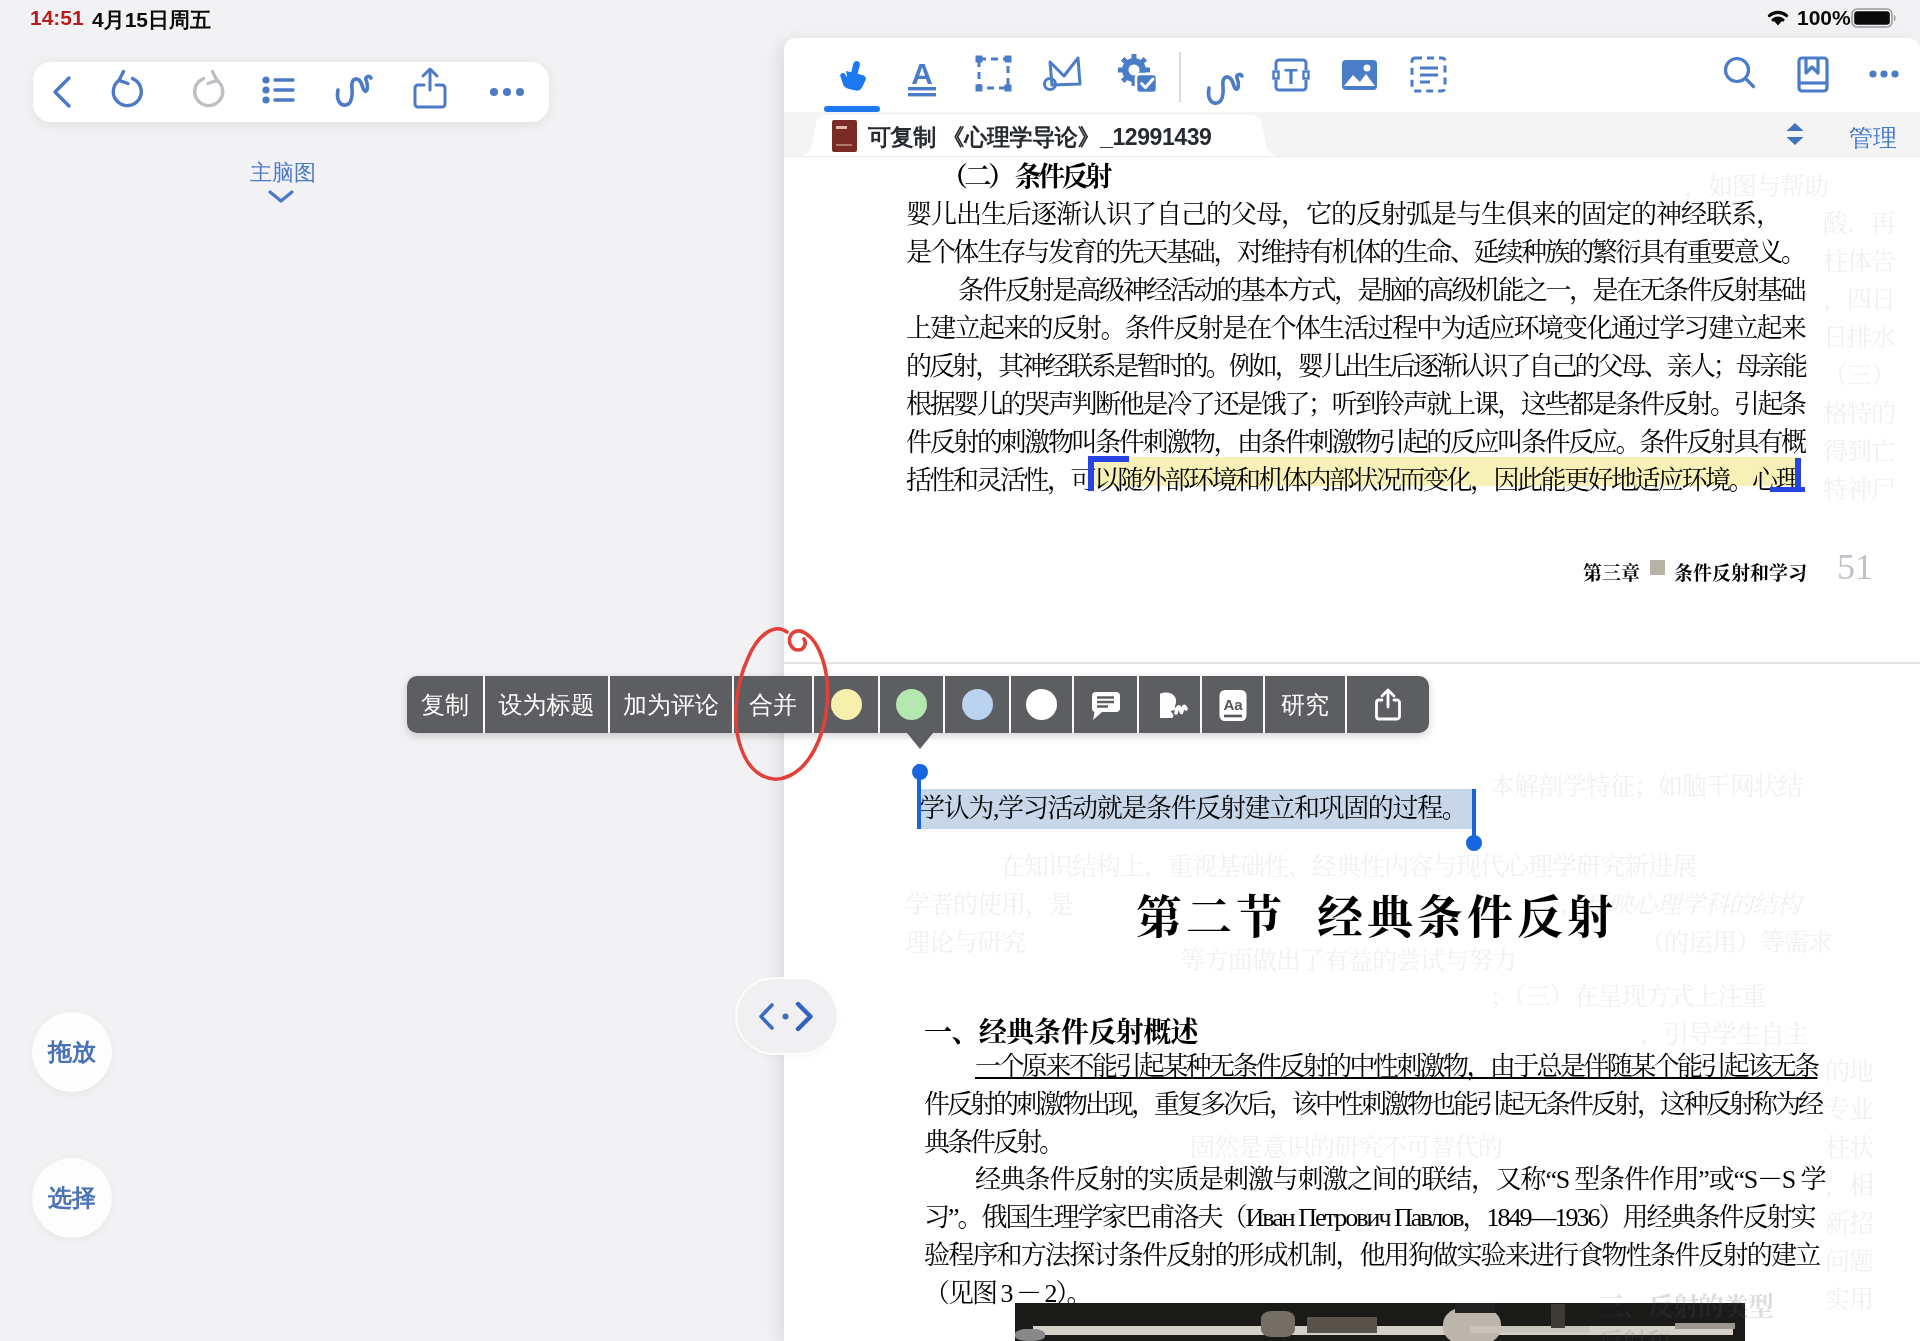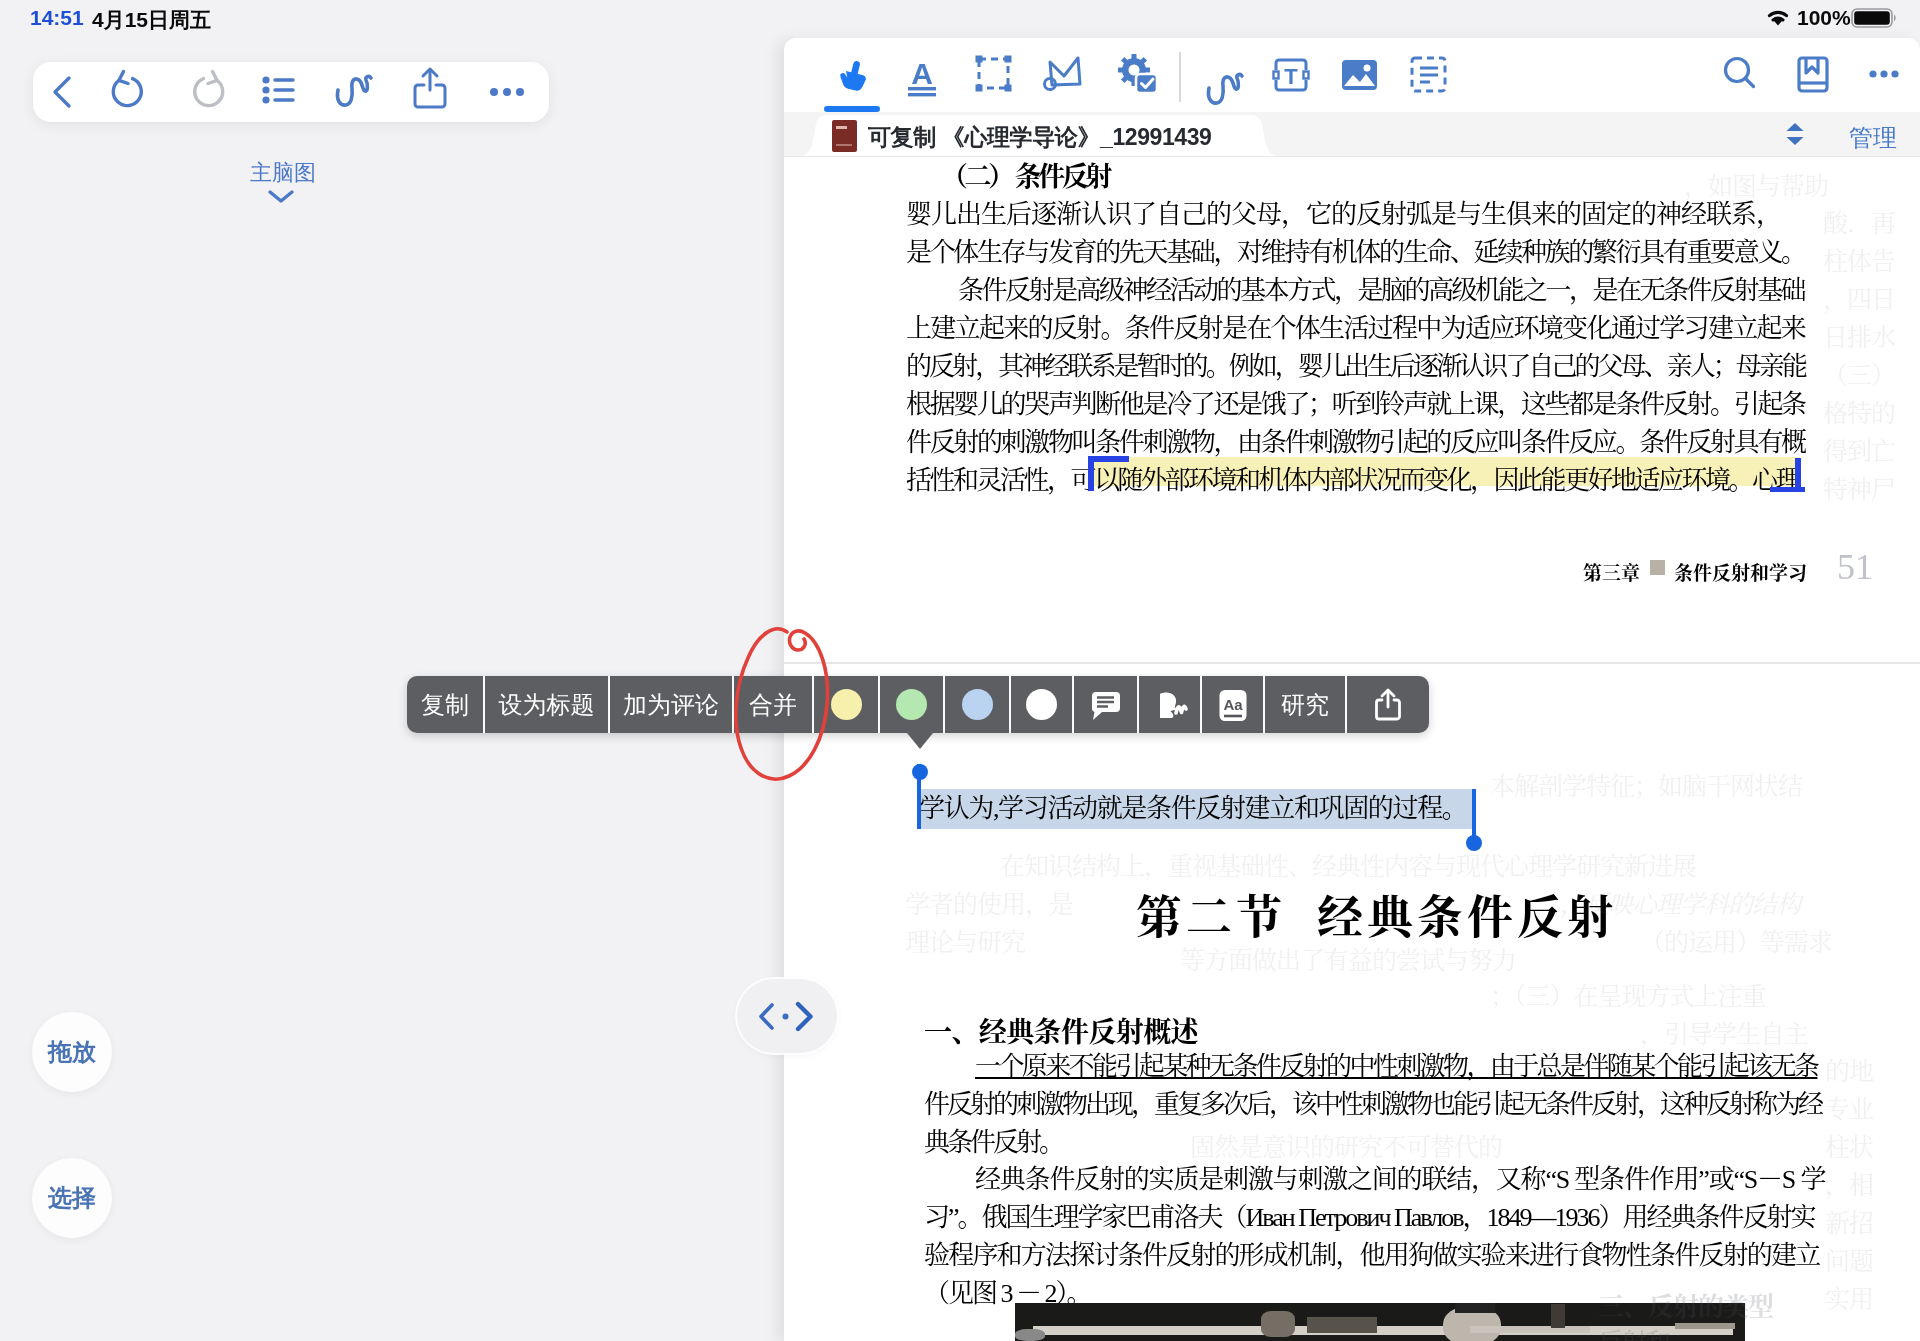--- a/index.html
+++ b/index.html
@@ -18,21 +18,21 @@
         background:#fafafa;border-radius:10px;overflow:visible;z-index:30;box-shadow:0 3px 10px rgba(0,0,0,0.18);}
   .mb{background:#5d5e61;color:#fff;font-size:24px;display:flex;align-items:center;
       justify-content:center;margin-right:2px;}
   .mb:first-child{border-radius:10px 0 0 10px;}
   .mb:last-child{border-radius:0 10px 10px 0;margin-right:0;}
   .circ{width:31px;height:31px;border-radius:50%;}
 </style>
 </head>
 <body>
 
-<div class="abs nw" style="left:30px;top:6px;font-size:21px;font-weight:700;color:#1d4ed8;">14:51</div>
+<div class="abs nw" style="left:30px;top:6px;font-size:21px;font-weight:700;color:#b91c1c;">14:51</div>
 <div class="abs nw" style="left:92px;top:6px;font-size:21px;font-weight:600;color:#0a0a0a;">4月15日周五</div>
 <svg class="abs" style="left:1765px;top:7px" width="26" height="22" viewBox="0 0 26 22">
   <path d="M13 18.5 l-4.4-5 a7 7 0 0 1 8.8 0 z" fill="#0a0a0a"></path>
   <path d="M4.5 8.6 a13 13 0 0 1 17 0" fill="none" stroke="#0a0a0a" stroke-width="3.2" stroke-linecap="round"></path>
   <path d="M8.1 12.9 a7.8 7.8 0 0 1 9.8 0" fill="none" stroke="#0a0a0a" stroke-width="3.2" stroke-linecap="round"></path>
 </svg>
 <div class="abs nw" style="left:1797px;top:6px;font-size:21px;font-weight:700;color:#0a0a0a;">100%</div>
 <svg class="abs" style="left:1851px;top:8px" width="46" height="20" viewBox="0 0 46 20">
   <rect x="1" y="1" width="40" height="18" rx="5" fill="none" stroke="#9a9a9e" stroke-width="1.6"></rect>
   <rect x="3.2" y="3.2" width="35.6" height="13.6" rx="3" fill="#0a0a0a"></rect>

